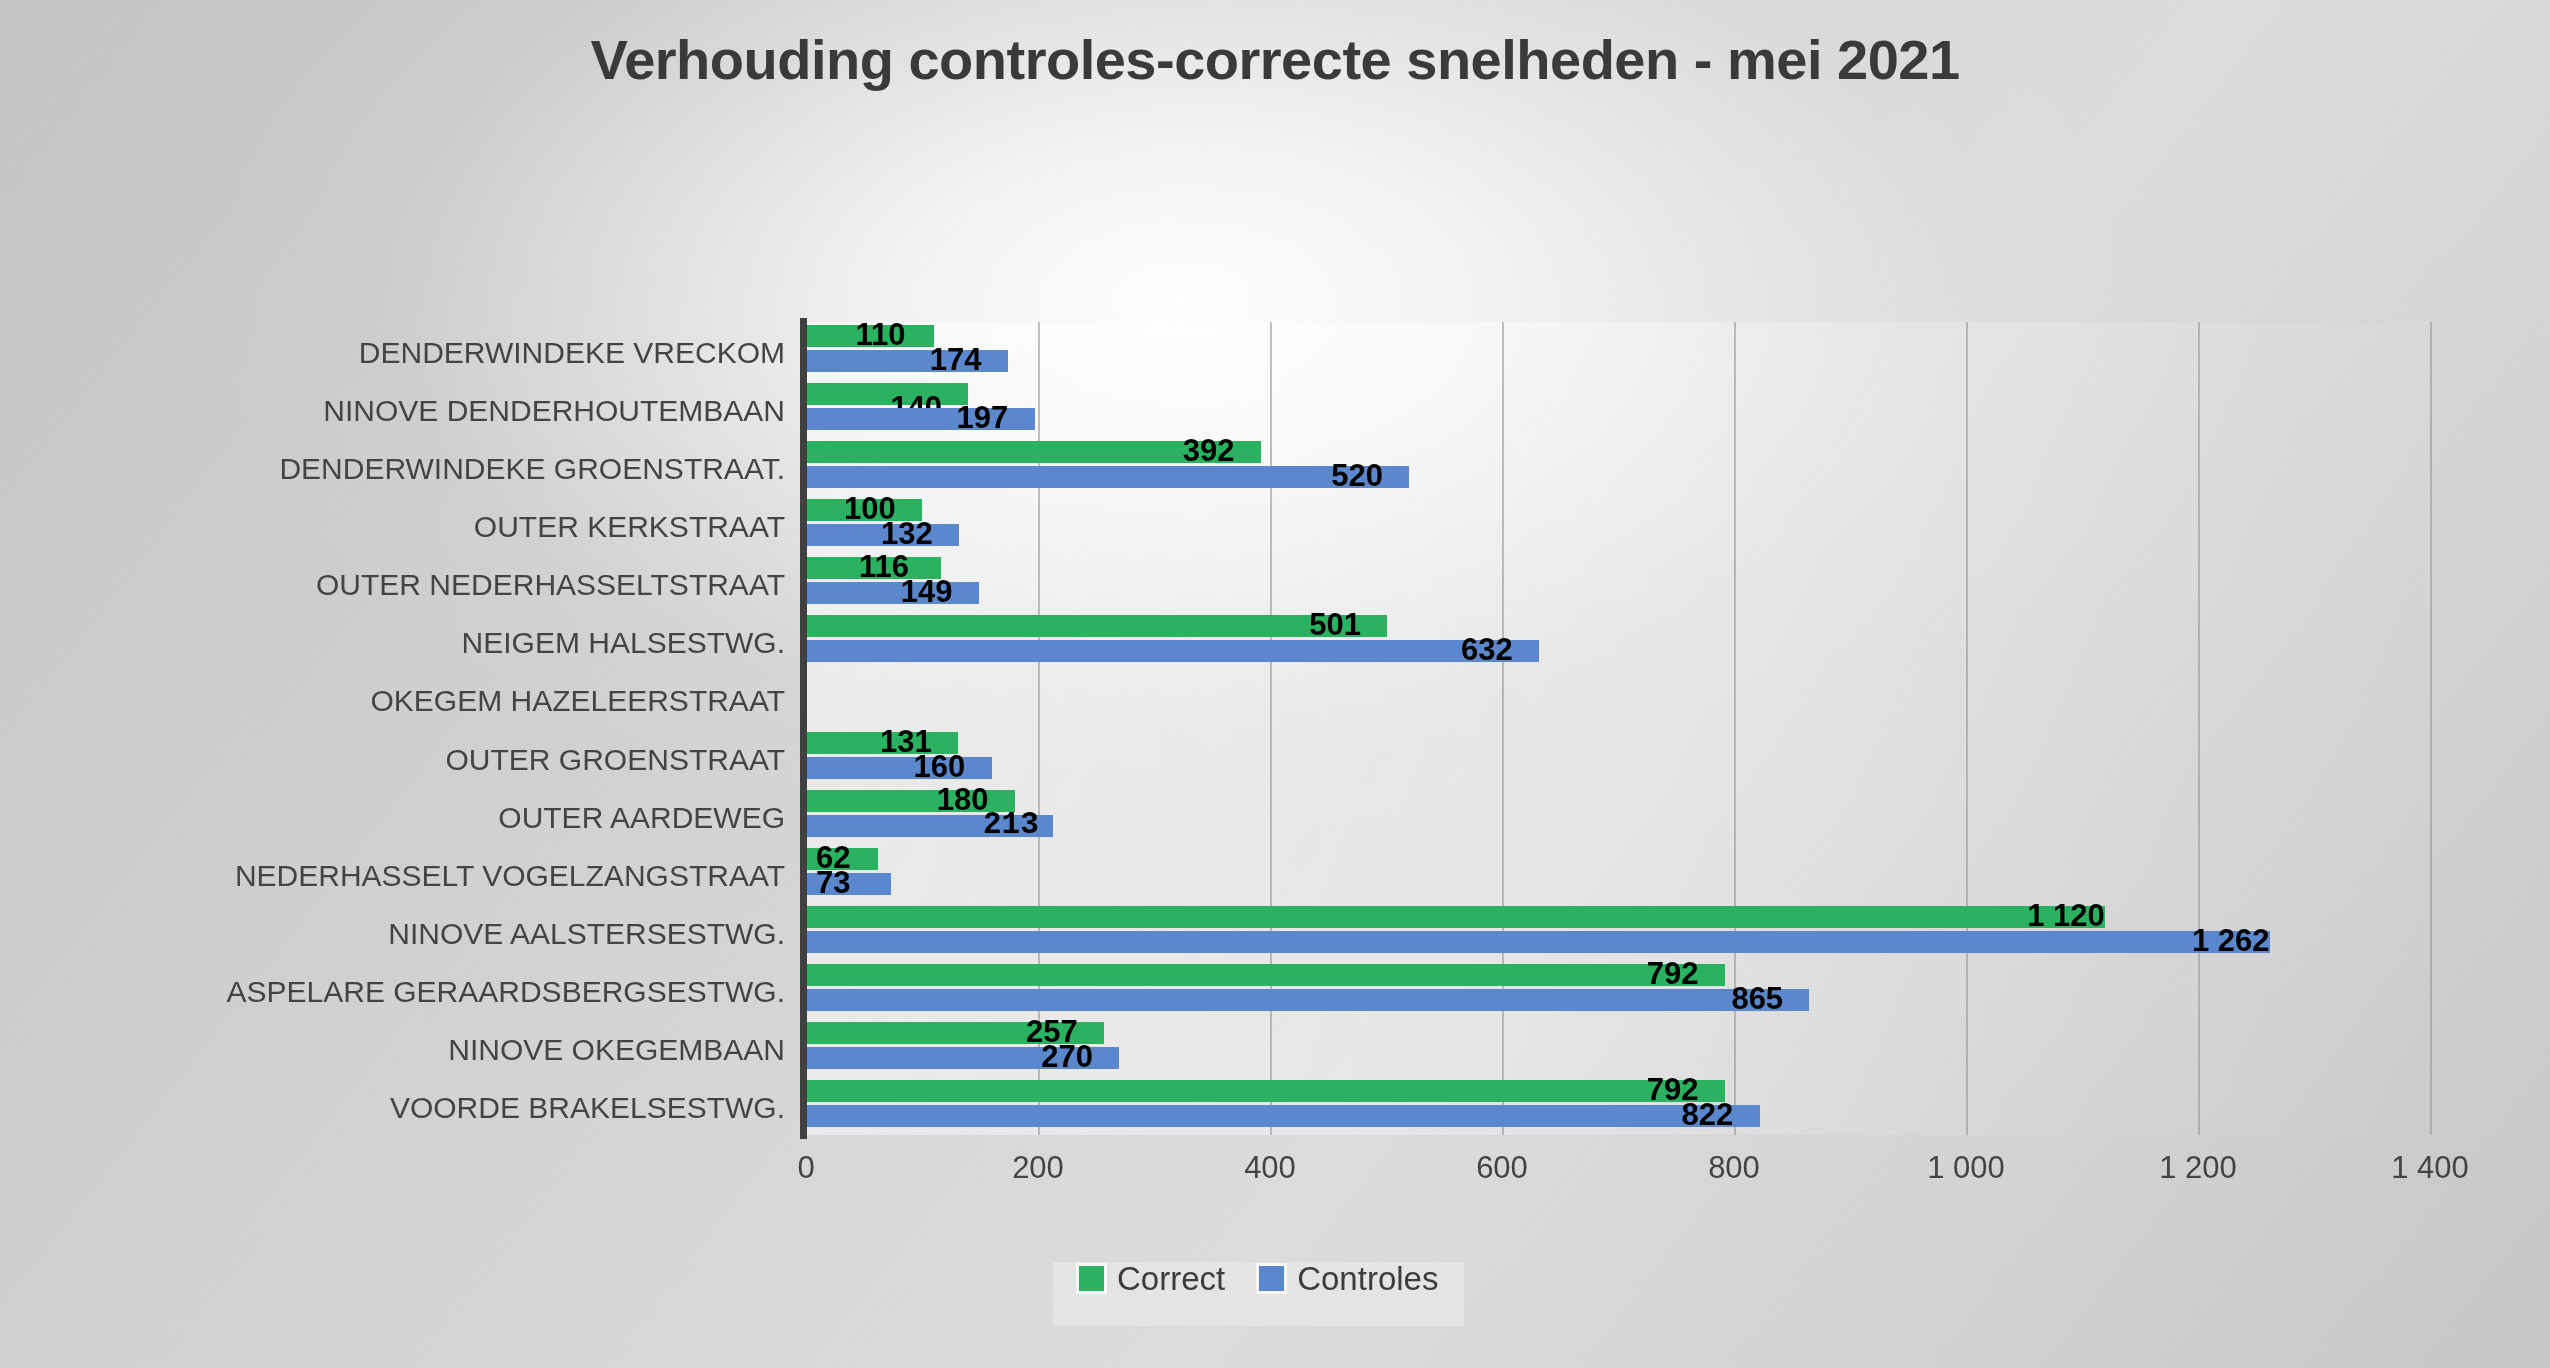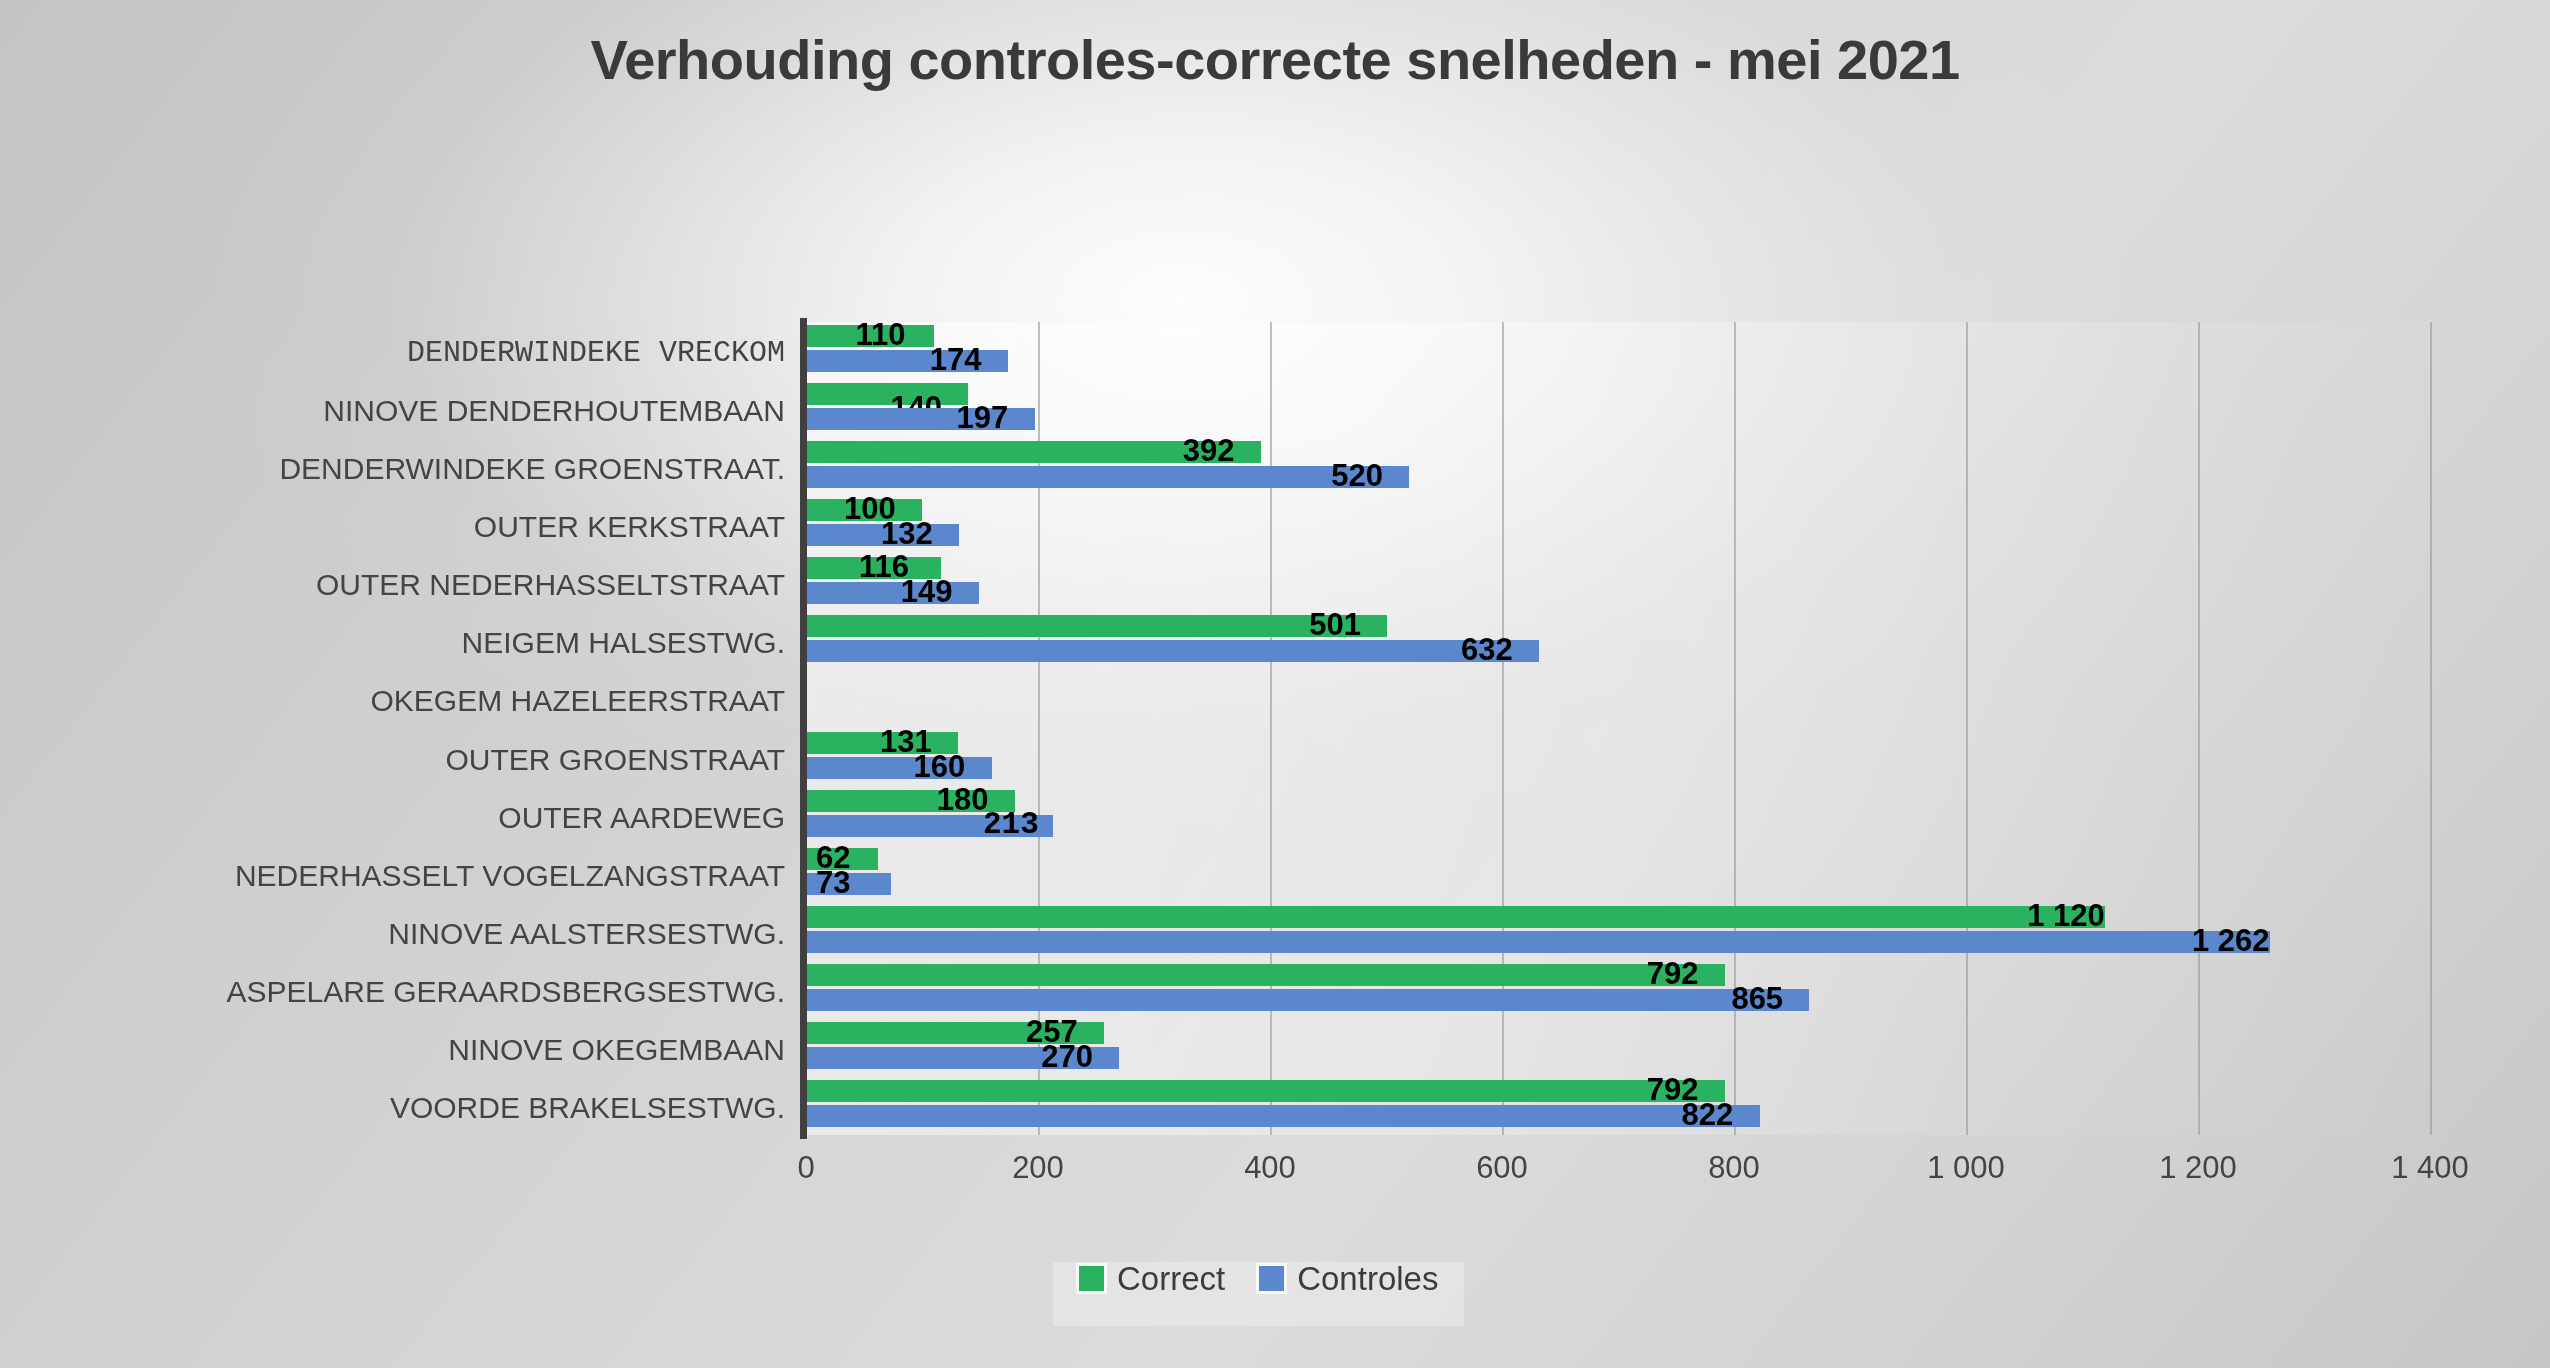--- a/index.html
+++ b/index.html
@@ -255,21 +255,21 @@
         <div class="bar correct" style="width: 918.72px; background: rgb(42, 178, 97);"></div>
         <div class="bar-label correct" style="left: 840.72px;">792</div>
         <div class="bar controles" style="width: 953.52px; background: rgb(91, 135, 204);"></div>
         <div class="bar-label controles" style="left: 875.52px;">822</div>
       </div>
     </div>
 
   <div class="axis-line"></div>
 
   <div id="cat-labels">
-      <div class="cat-label" style="top: 338px; font-family: Liberation Mono, monospace;">DENDERWINDEKE VRECKOM</div>
+      <div class="cat-label" style="top: 338px;">DENDERWINDEKE VRECKOM</div>
       <div class="cat-label" style="top: 396.071px;">NINOVE DENDERHOUTEMBAAN</div>
       <div class="cat-label" style="top: 454.143px;">DENDERWINDEKE GROENSTRAAT.</div>
       <div class="cat-label" style="top: 512.214px;">OUTER KERKSTRAAT</div>
       <div class="cat-label" style="top: 570.286px;">OUTER NEDERHASSELTSTRAAT</div>
       <div class="cat-label" style="top: 628.357px;">NEIGEM HALSESTWG.</div>
       <div class="cat-label" style="top: 686.429px;">OKEGEM HAZELEERSTRAAT</div>
       <div class="cat-label" style="top: 744.5px;">OUTER GROENSTRAAT</div>
       <div class="cat-label" style="top: 802.571px;">OUTER AARDEWEG</div>
       <div class="cat-label" style="top: 860.643px;">NEDERHASSELT VOGELZANGSTRAAT</div>
       <div class="cat-label" style="top: 918.714px;">NINOVE AALSTERSESTWG.</div>

